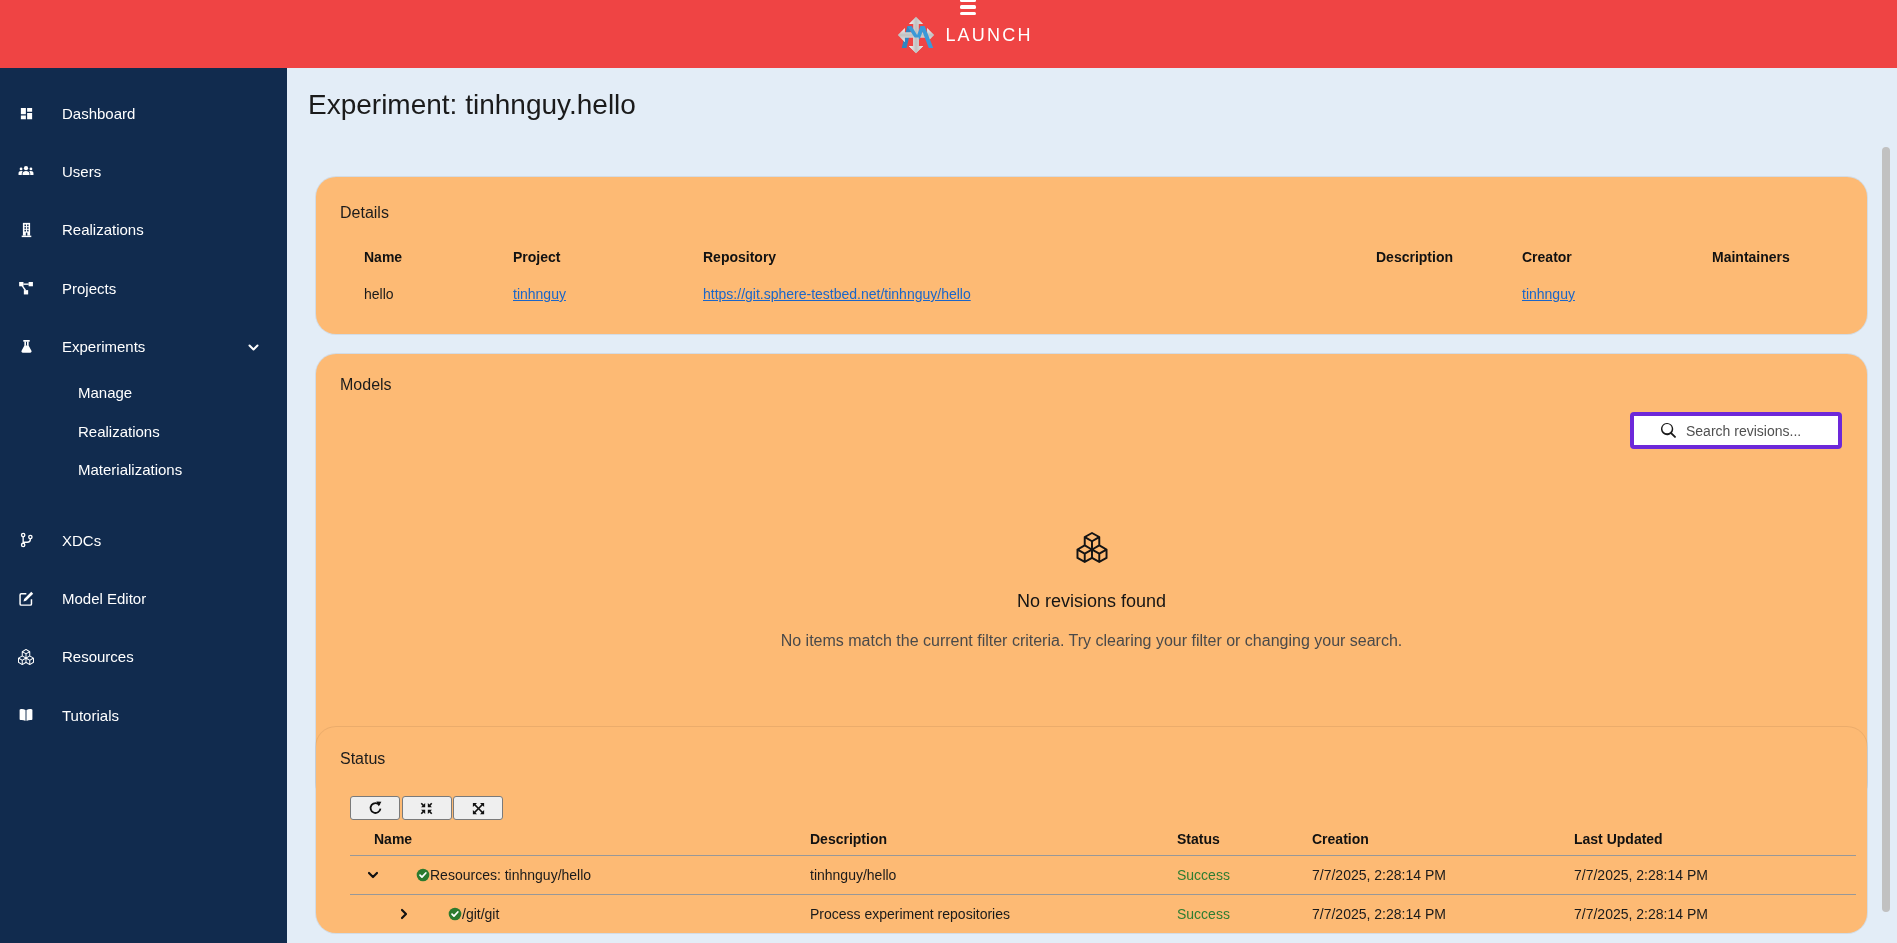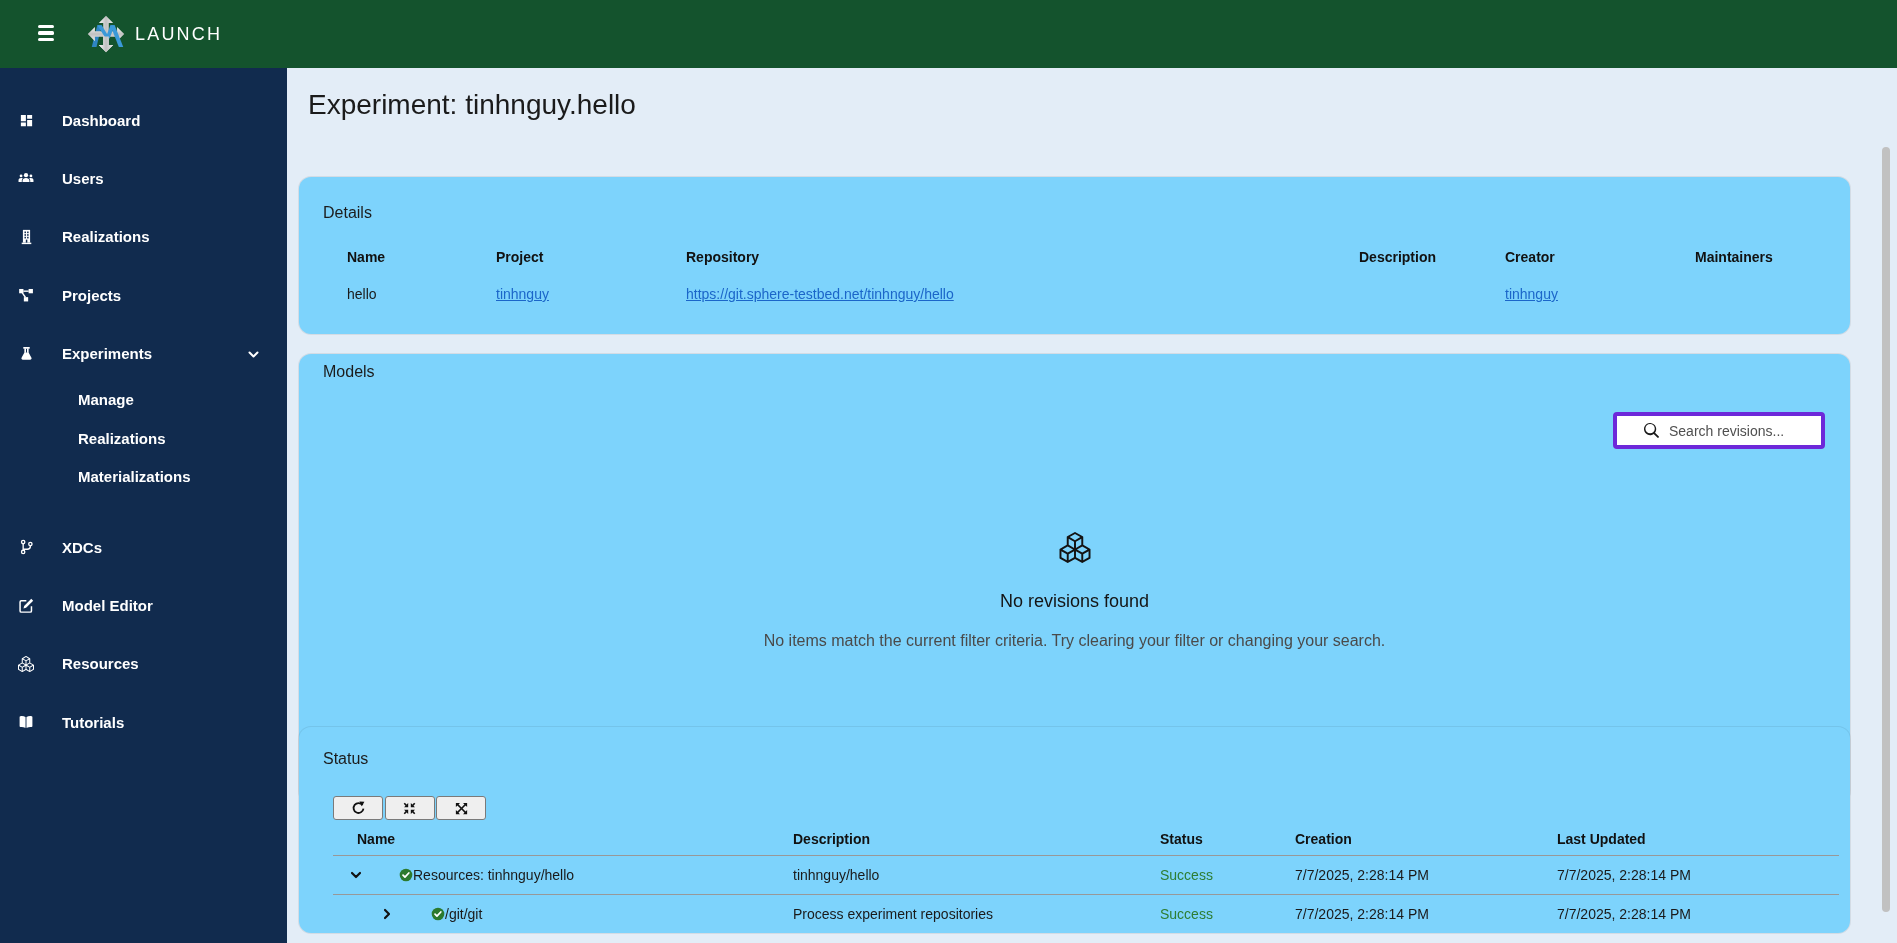--- a/index.html
+++ b/index.html
@@ -1,52 +1,52 @@
 <!DOCTYPE html>
 <html><head>
 <meta charset="utf-8">
 <style>
 * { box-sizing: border-box; margin: 0; padding: 0; }
 html,body { width:1897px; height:943px; overflow:hidden; }
 body { font-family:"Liberation Sans","DejaVu Sans",sans-serif; background:#e3edf7; color:#1a1a1a; position:relative; }
 
 
-.topbar { position:absolute; top:0; left:0; width:1897px; height:68px; background:#14532d; display:flex; align-items:center; z-index:30; }
+.topbar { position:absolute; top:0; left:0; width:1897px; height:68px; background:#ef4444; display:flex; align-items:center; z-index:30;flex-direction:column; }
 .hamburger { width:16px; height:16px; margin-left:38px; position:relative; top:-1px; display:flex; flex-direction:column; justify-content:space-between; cursor:pointer; }
 .hamburger span { display:block; height:3.4px; border-radius:1.5px; background:#fff; }
 .brand { display:flex; align-items:center; margin-left:33px; }
 .brand svg.logo-mark { width:38px; height:38px; display:block; }
 .brand-text { color:#fff; font-size:18px; letter-spacing:2.2px; margin-left:10px; font-weight:400; }
 .topbar-right { margin-left:auto; display:flex; align-items:center; position:relative; top:-1px; }
 .topbar-link { color:#fff; font-size:14px; text-decoration:none; cursor:pointer; }
 .user-chip { display:flex; align-items:center; justify-content:center; width:170px; height:37px; border:1px solid #9a9a9a; border-radius:10px; margin-left:23px; margin-right:26px; cursor:pointer; position:relative; top:1px; }
 .user-chip .uname { color:#fff; font-size:14px; margin:0 12px 0 10px; }
 .support-lbl { margin-left:0; }
 .about-lbl { margin-right:11px; }
 
 
 .sidebar { position:absolute; top:68px; left:0; width:287px; height:875px; background:#112b4e; z-index:20; }
-.nav { padding-top:23px;font-weight:bold; }
+.nav { padding-top:16px; }
 .nav-item { height:58.4px; display:flex; align-items:center; cursor:pointer; position:relative; }
 .nav-item .nico { width:16px; height:16px; margin-left:18px; display:flex; align-items:center; justify-content:center; }
 .nav-item .nico svg { display:block; }
 .nav-item .nlabel { color:#fff; font-size:15px; margin-left:28px; }
 .nav-sub { padding:8.5px 0 12px; }
 .nav-subitem { height:38.2px; display:flex; align-items:flex-start; cursor:pointer; }
 .nav-subitem .nlabel { color:#fff; font-size:15px; margin-left:78px; }
 .nav-chevron { position:absolute; left:246px; top:50%; transform:translateY(-50%); width:15px; height:15px; }
 
 
 .main { position:absolute; top:68px; left:287px; width:1610px; height:875px; }
 .page-title { font-size:28px; line-height:28px; color:#1b1b1b; position:absolute; left:21px; top:22.5px; font-weight:400; }
-.card { position:absolute; left:12px; width:1551px; background:#7dd3fc; border-radius:12px; box-shadow:0 0 0 1px rgba(0,0,0,0.07); }
+.card { position:absolute; left:29px; width:1551px; background:#fdba74; border-radius:20px; box-shadow:0 0 0 1px rgba(0,0,0,0.07); }
 .card-heading { font-size:16px; line-height:24px; color:#1c1c1c; }
 
 .card-details { top:109px; height:156.5px; padding:24px; }
-.card-models { top:286px; height:449px; padding:6px 24px; }
+.card-models { top:286px; height:449px; padding:19px 24px; }
 .card-status { top:659px; height:206px; padding:20px 24px 0; overflow:hidden; }
 
 table { border-collapse:collapse; table-layout:fixed; }
 th, td { text-align:left; font-size:14px; white-space:nowrap; overflow:hidden; }
 th { font-weight:700; color:#111; padding:8.5px 16px; }
 td { padding:11.5px 16px; color:#1a1a1a; }
 .details-table td { padding:13px 16px 10px; }
 a.lnk { color:#1b66c9; text-decoration:underline; cursor:pointer; }
 
 .details-table { width:1506px; margin:15px 0 0 10px; }

